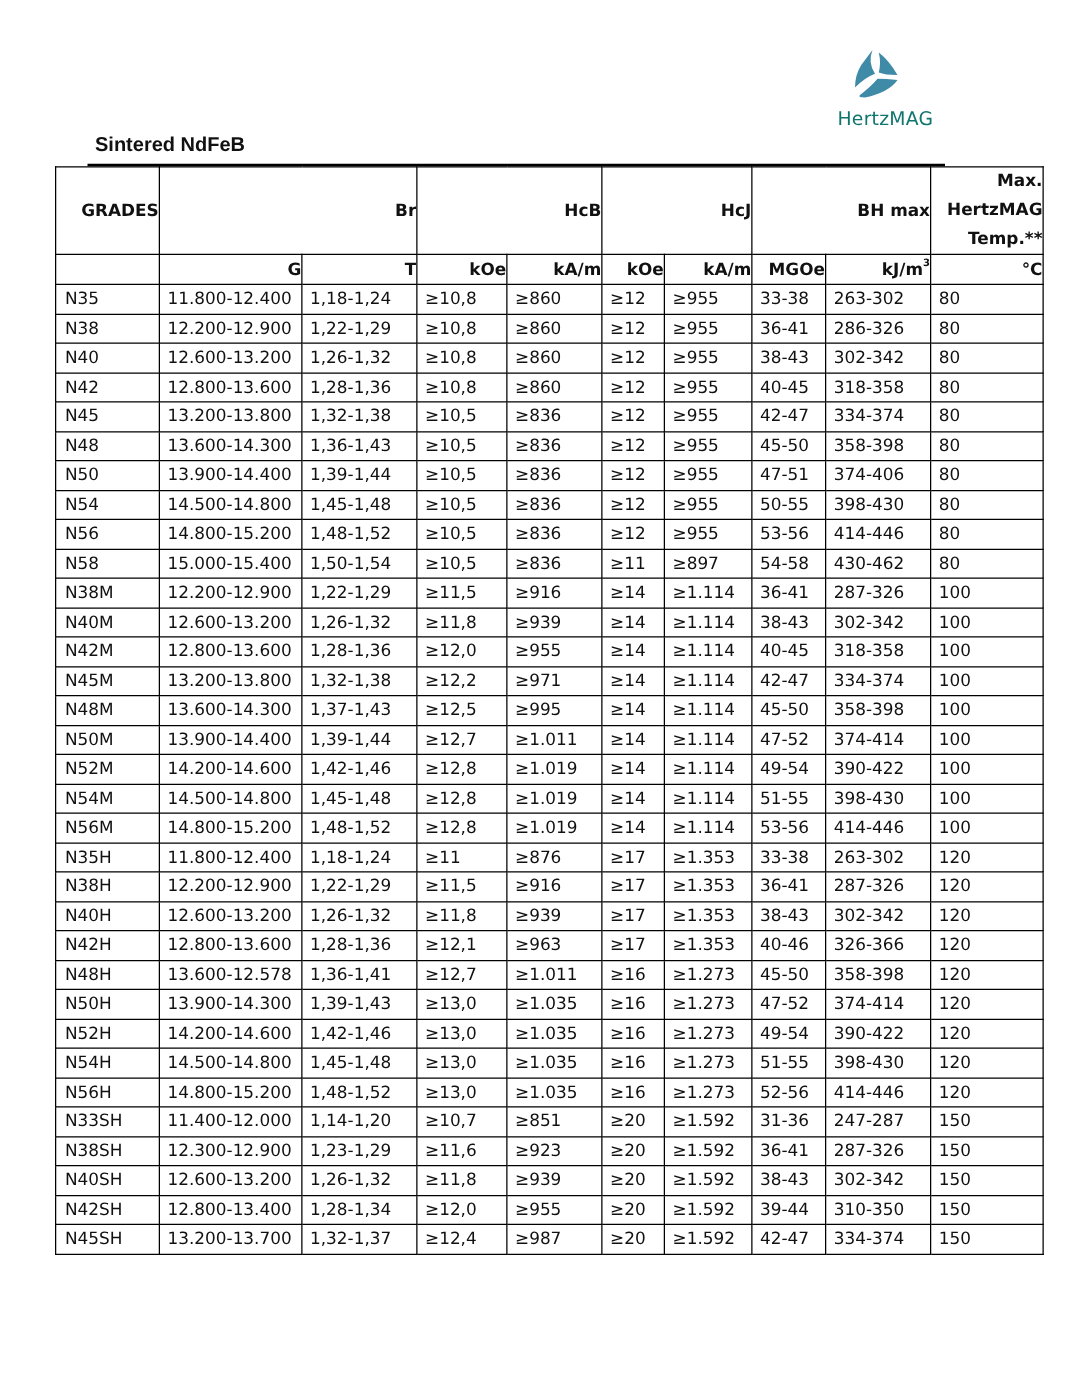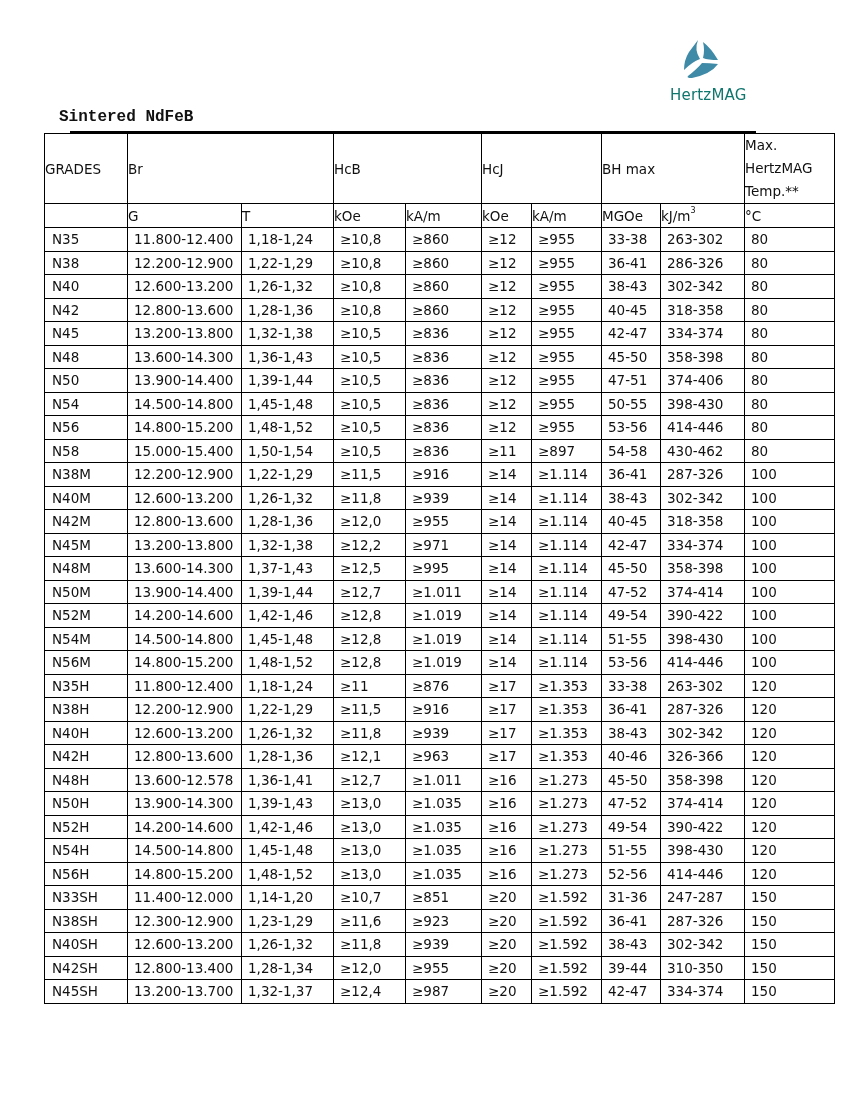--- a/index.html
+++ b/index.html
@@ -2,28 +2,28 @@
 <html><head>
 <meta charset="utf-8">
 <style>
   html, body { margin: 0; padding: 0; background: #ffffff; }
   body { width: 867px; height: 1114px; position: relative; overflow: hidden;
          font-family: "Liberation Sans", "DejaVu Sans", sans-serif; color: #111; }
   .logo { position: absolute; left: 670px; top: 38px; width: 100px; }
   .logo svg { position: absolute; left: 8px; top: 0; width: 44px; height: 44px; }
   .logo-text { position: absolute; left: 0; top: 48px; font-size: 15px; color: #0f766e; letter-spacing: 0.2px;
                font-family: "DejaVu Sans", sans-serif; }
-  .title { position: absolute; left: 59px; top: 108px; font-size: 16px; font-weight: bold;
-           font-family: Liberation Mono, monospace; }
+  .title { position: absolute; left: 76px; top: 108px; font-size: 16px; font-weight: bold;
+           font-family: Liberation Sans, sans-serif; }
   .title-rule { position: absolute; left: 70px; top: 131px; width: 686px; height: 2px; background: #000; }
   table { position: absolute; left: 44px; top: 133px; border-collapse: collapse; table-layout: fixed;
           font-size: 13.5px; font-family: "DejaVu Sans", sans-serif; }
   td, th { border: 1px solid #000; padding: 0 0 0 6px; white-space: nowrap; overflow: hidden; font-weight: normal;
            height: 22.5px; }
-  th { text-align: left; padding: 0; }
+  th { text-align: right; padding: 0; font-weight: bold; }
   .h1 th { height: 69px; }
   .h1 th.maxtemp { line-height: 23px; }
   .h2 th { height: 23px; }
   col.c0 { width: 83px; } col.c1 { width: 114px; } col.c2 { width: 92px; }
   col.c3 { width: 72px; } col.c4 { width: 76px; } col.c5 { width: 50px; }
   col.c6 { width: 70px; } col.c7 { width: 59px; } col.c8 { width: 84px; } col.c9 { width: 90px; }
   td.g { padding-left: 7px; }
   sup { font-size: 8px; vertical-align: top; position: relative; top: -2px; }
 </style>
 </head>

